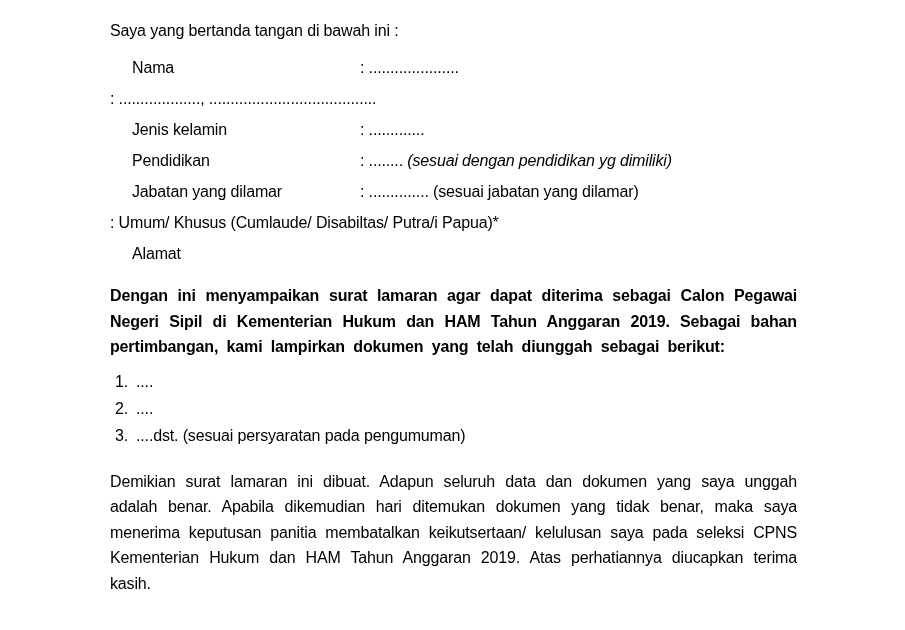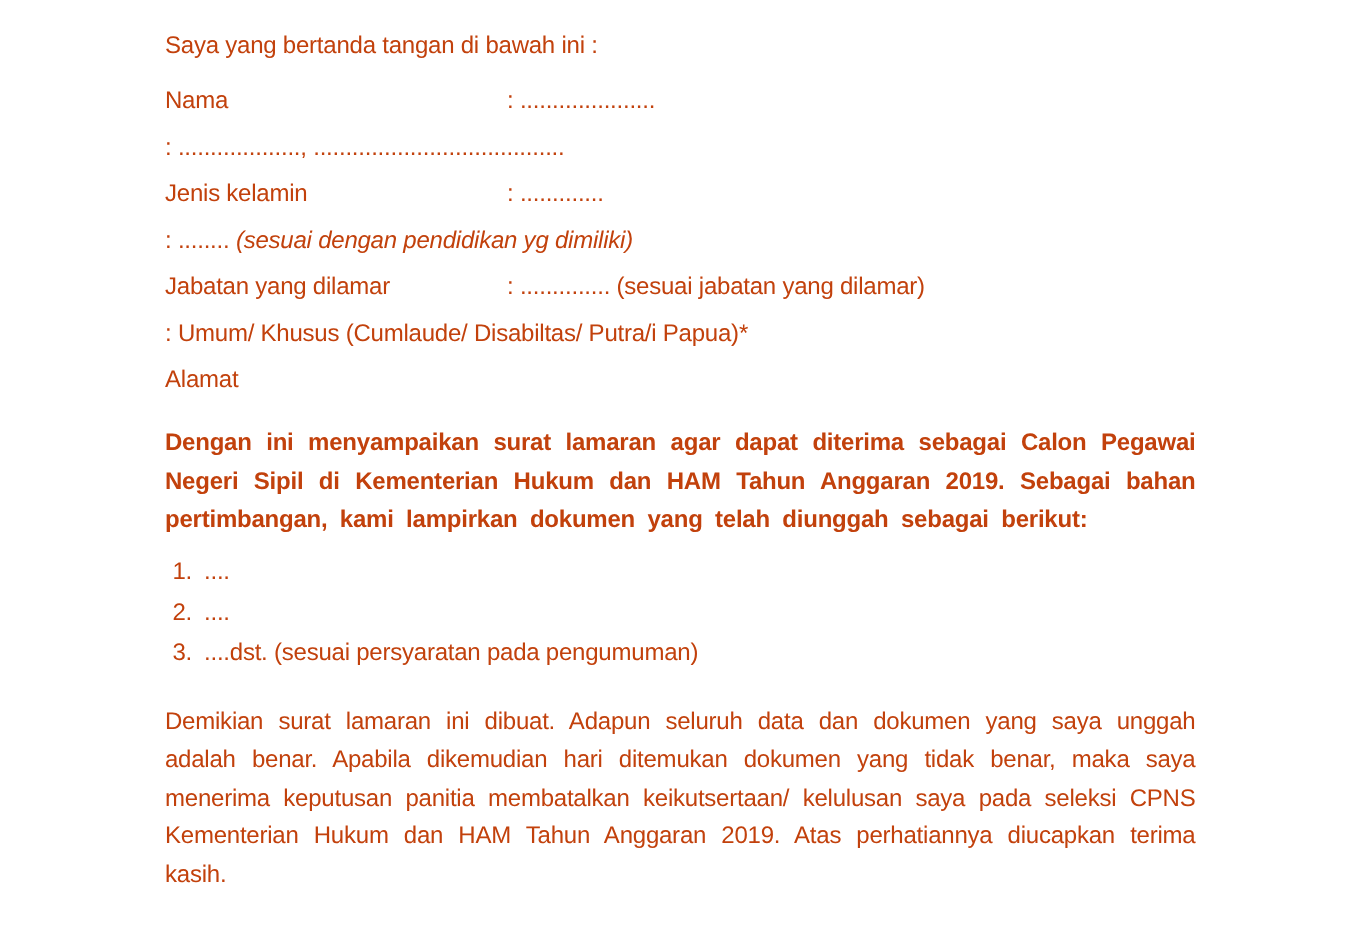--- a/index.html
+++ b/index.html
@@ -7,21 +7,21 @@
     padding: 0;
     background: #ffffff;
   }
   .page {
     position: relative;
     width: 905px;
     height: 630px;
     background: #ffffff;
     overflow: hidden;
     font-family: "Liberation Sans", "DejaVu Sans", sans-serif;
-    color: #c2410c;
+    color: #000000;
   }
   .doc {
     position: absolute;
     left: 110px;
     top: 20px;
     width: 687px;
     font-size: 16px;
     letter-spacing: -0.15px;
   }
   .opening {
@@ -32,20 +32,21 @@
     margin: 0;
   }
   .form-row {
     display: flex;
     line-height: 31px;
     white-space: nowrap;
   }
   .form-row .label {
     width: 228px;
     flex: 0 0 228px;
+    margin-left: 22px;
   }
   .form-row .value-cell {
     flex: 1;
   }
   .italic {
     font-style: italic;
   }
   .para {
     text-align: justify;
     line-height: 25.5px;
@@ -93,20 +94,21 @@
       <div class="form-row">
         <span class="value-cell"><span>:</span> <span>..................., .......................................</span><span></span></span>
       </div>
 
       <div class="form-row">
         <span class="label">Jenis kelamin</span>
         <span class="value-cell"><span>:</span> <span>.............</span><span></span></span>
       </div>
 
       <div class="form-row">
+        <span class="label">Pendidikan</span>
         <span class="value-cell"><span>:</span> <span>........</span><span class="italic"> (sesuai dengan pendidikan yg dimiliki)</span></span>
       </div>
 
       <div class="form-row">
         <span class="label">Jabatan yang dilamar</span>
         <span class="value-cell"><span>:</span> <span>..............</span><span> (sesuai jabatan yang dilamar)</span></span>
       </div>
 
       <div class="form-row">
         <span class="value-cell"><span>:</span> <span>Umum/ Khusus (Cumlaude/ Disabiltas/ Putra/i Papua)*</span><span></span></span>

